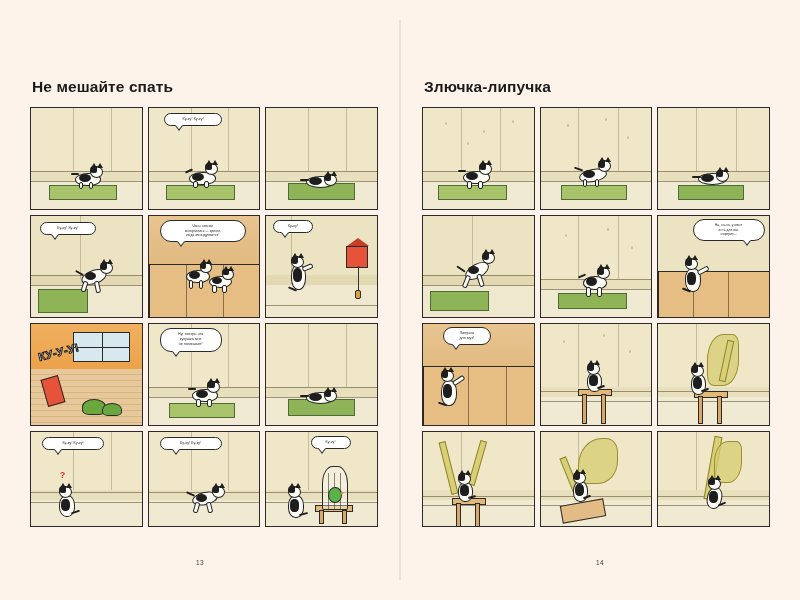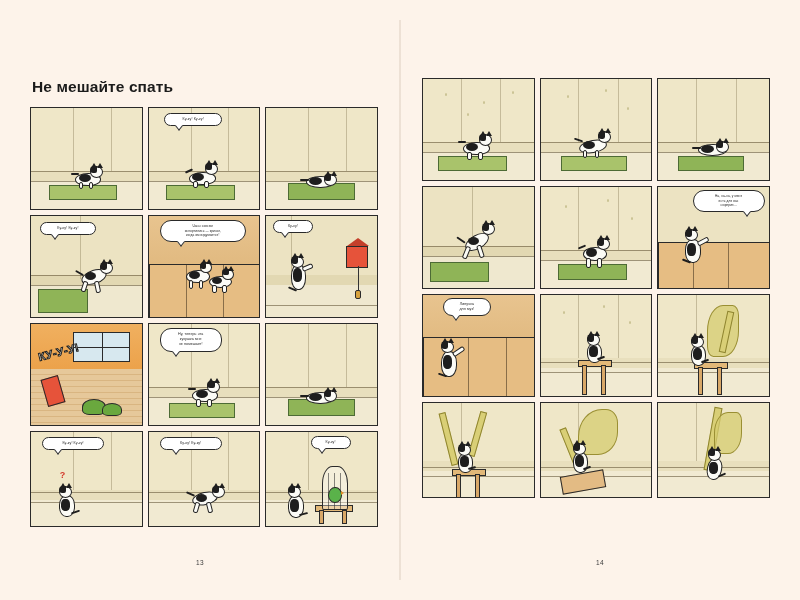--- a/index.html
+++ b/index.html
@@ -600,20 +600,21 @@
             <div class="tail" style="left:15px;top:28px;width:9px;height:2px;transform:rotate(-14deg);"></div>
           </div>
         </div>
 
       </div>
 
       <div class="page-number">13</div>
     </div>
 
     <div class="book-page page-right">
+      <h2 class="story-title">Злючка-липучка</h2>
 
       <div class="grid">
 
         <div class="panel h-tall bg-room">
           <div class="seam" style="left:34%"></div>
           <div class="seam" style="left:70%"></div>
           <div class="floor-line" style="top:62%"></div>
           <div class="floor-line" style="top:72%"></div>
           <div class="rug" style="left:14%;top:76%;width:60%;height:13%;"></div>
           <div class="dots">

